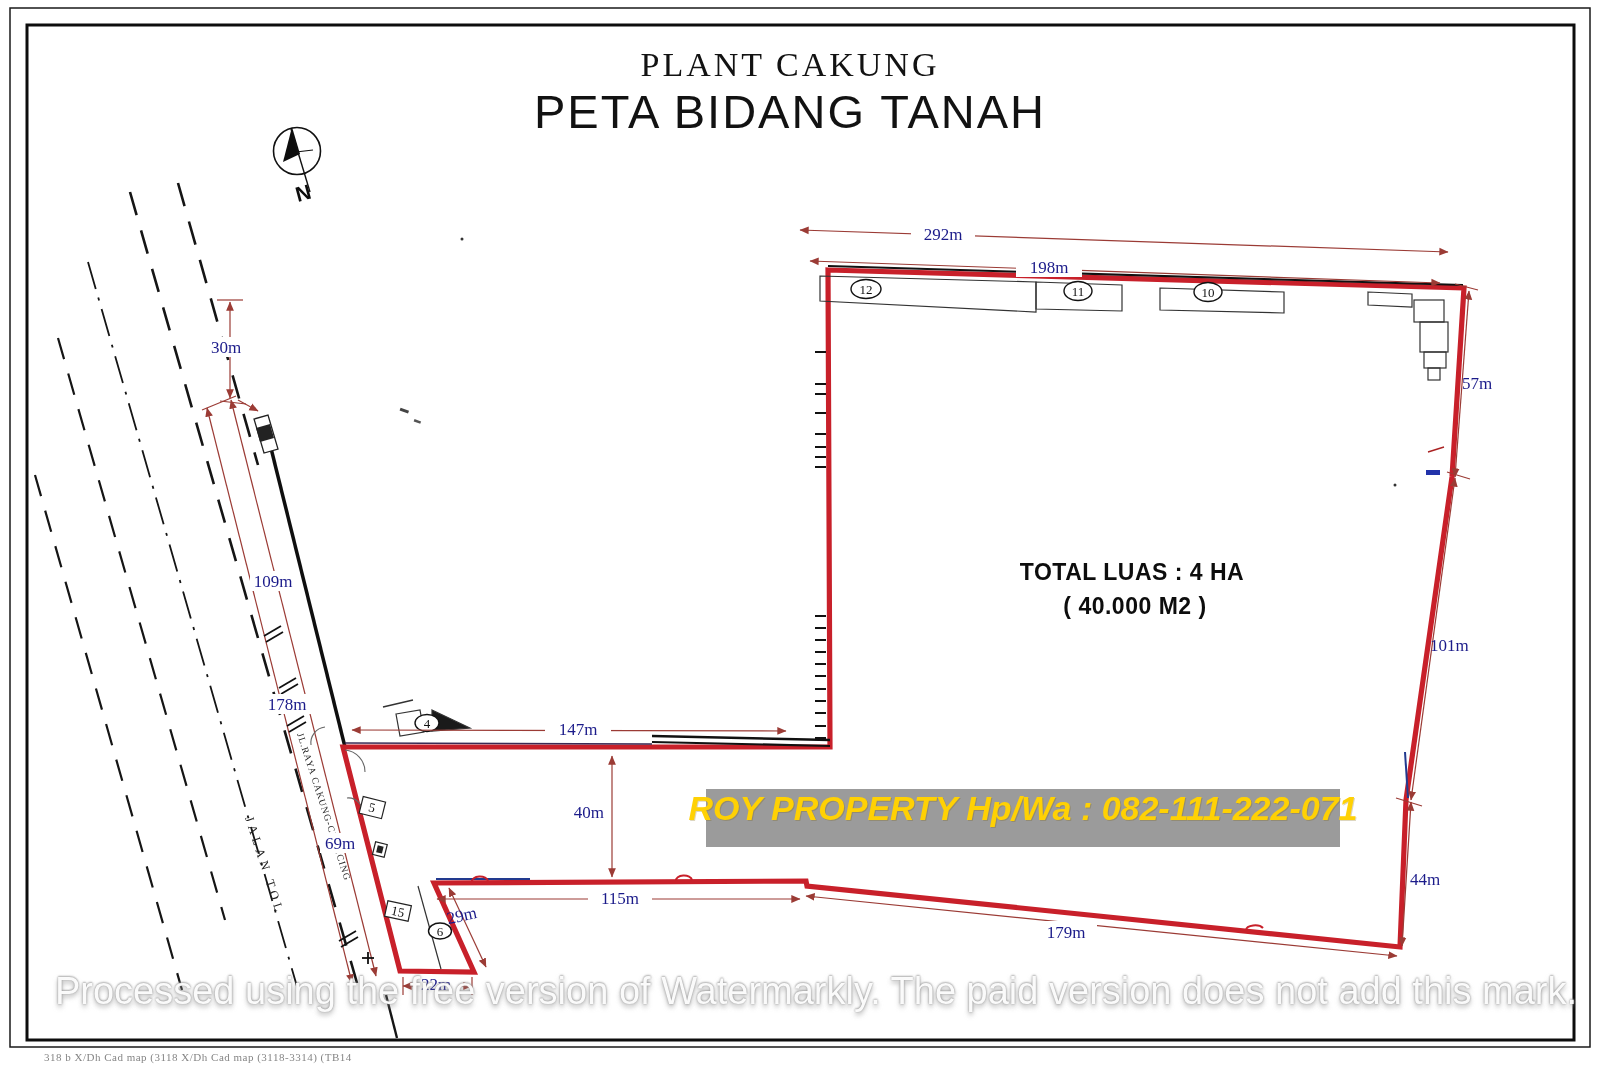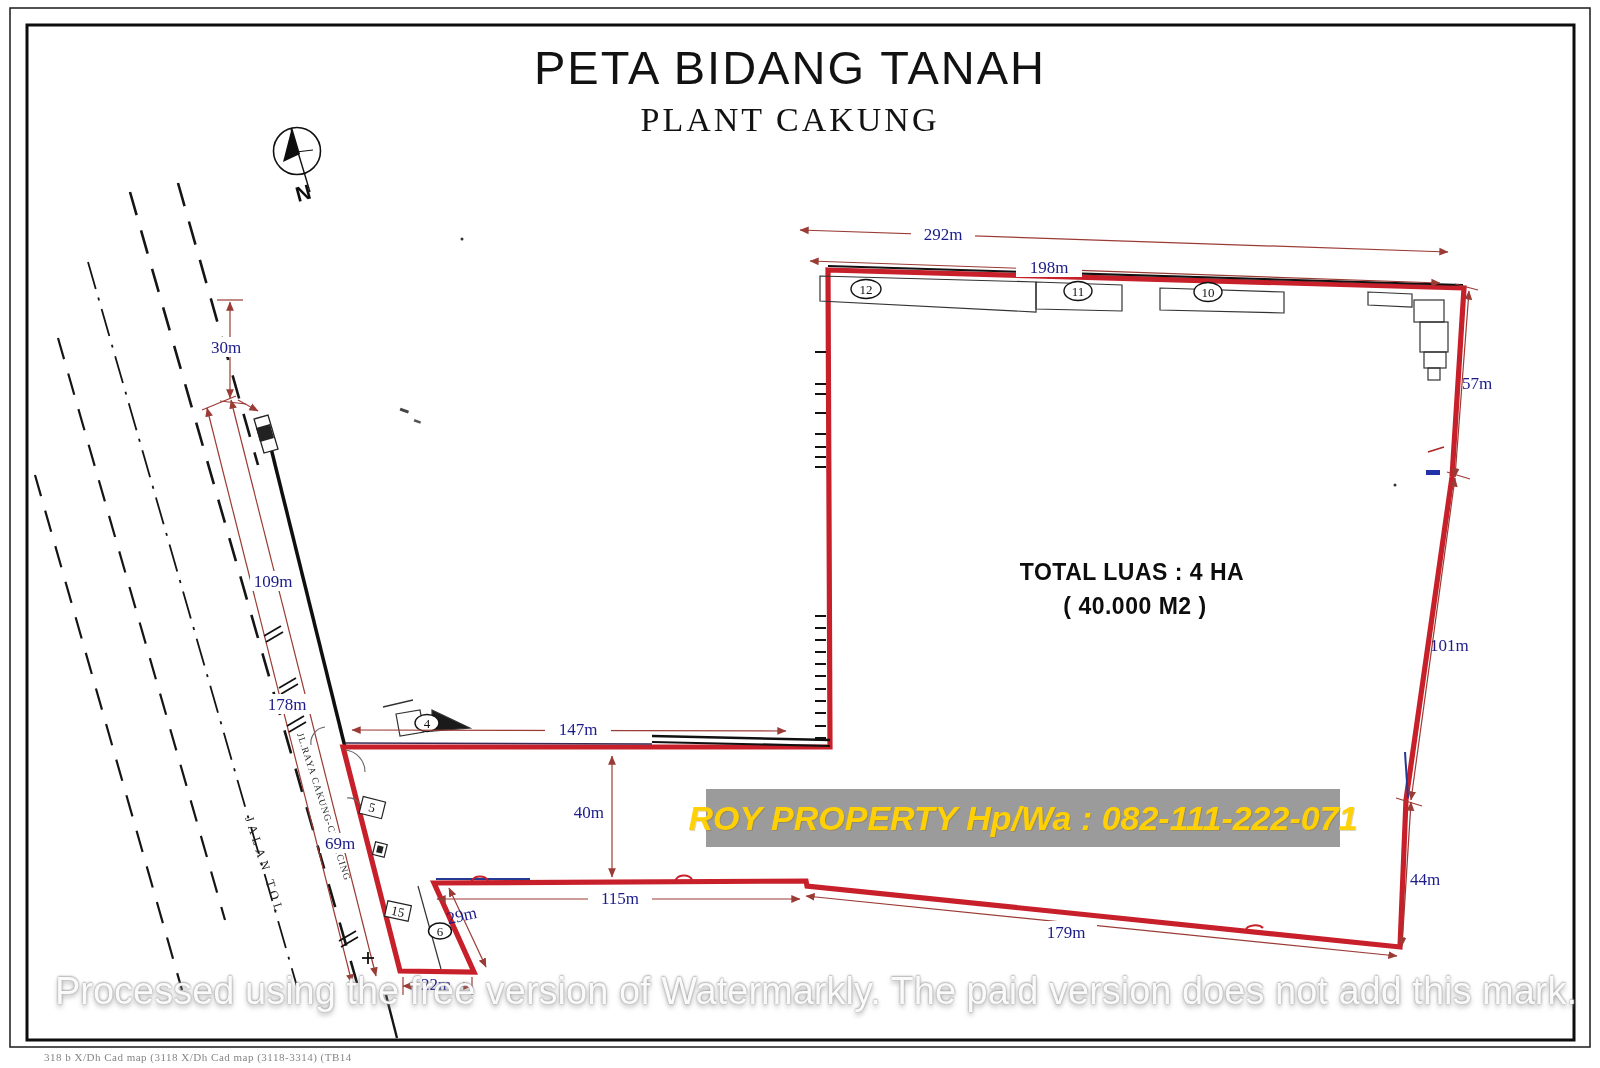--- a/index.html
+++ b/index.html
@@ -8,40 +8,40 @@
   svg text{user-select:none;}
   .dimlbl{font-family:"Liberation Serif",serif;font-size:17px;fill:#1b1b8a;}
   .plotnum{font-family:"Liberation Serif",serif;font-size:13px;fill:#111;}
   .roadlbl{font-family:"Liberation Serif",serif;fill:#222;}
   #title-block{position:absolute;left:0;top:40px;width:1580px;text-align:center;z-index:3;}
   #main-title{font-size:47px;letter-spacing:2px;color:#121212;font-weight:500;
               font-family:"Liberation Sans",sans-serif;}
   #sub-title{font-size:34px;letter-spacing:3px;color:#121212;margin-top:6px;
              font-family:"Liberation Serif",serif;}
   #banner{position:absolute;left:706px;top:789px;width:634px;height:58px;background:#9b9b9b;
-          display:flex;align-items:center;justify-content:center;z-index:4;}
+          display:flex;justify-content:center;z-index:4;}
   #banner span{font-size:34px;font-weight:800;font-style:italic;color:#ffd104;
                white-space:nowrap;letter-spacing:0px;
                text-shadow:1px 1px 0 rgba(120,90,0,0.25);}
   #watermark{position:absolute;left:16px;top:970px;width:1600px;text-align:center;z-index:6;
              font-size:38px;color:rgba(255,255,255,0.95);white-space:nowrap;
              text-shadow:0 0 2px rgba(150,150,150,0.9),0 3px 5px rgba(140,140,140,0.65),
                          0 -1px 2px rgba(160,160,160,0.6);}
   #footer-note{position:absolute;left:44px;top:1051px;font-size:11px;color:#777;z-index:2;
                font-family:"Liberation Serif",serif;letter-spacing:0.5px;opacity:0.9;}
   #drawing{position:absolute;left:0;top:0;z-index:1;}
 </style>
 </head>
 <body>
 
 <div id="page">
 
   <div id="title-block">
+    <div id="sub-title">PLANT CAKUNG</div>
     <div id="main-title">PETA BIDANG TANAH</div>
-    <div id="sub-title">PLANT CAKUNG</div>
   </div>
 
   <svg id="drawing" width="1600" height="1068" viewBox="0 0 1600 1068" xmlns="http://www.w3.org/2000/svg">
     <defs>
       <marker id="da" viewBox="0 0 10 10" refX="8.5" refY="5" markerWidth="8.5" markerHeight="8.5" orient="auto-start-reverse">
         <path d="M0,1.2 L9,5 L0,8.8 z" fill="#9b3b35"></path>
       </marker>
     </defs>
 
     <g>

